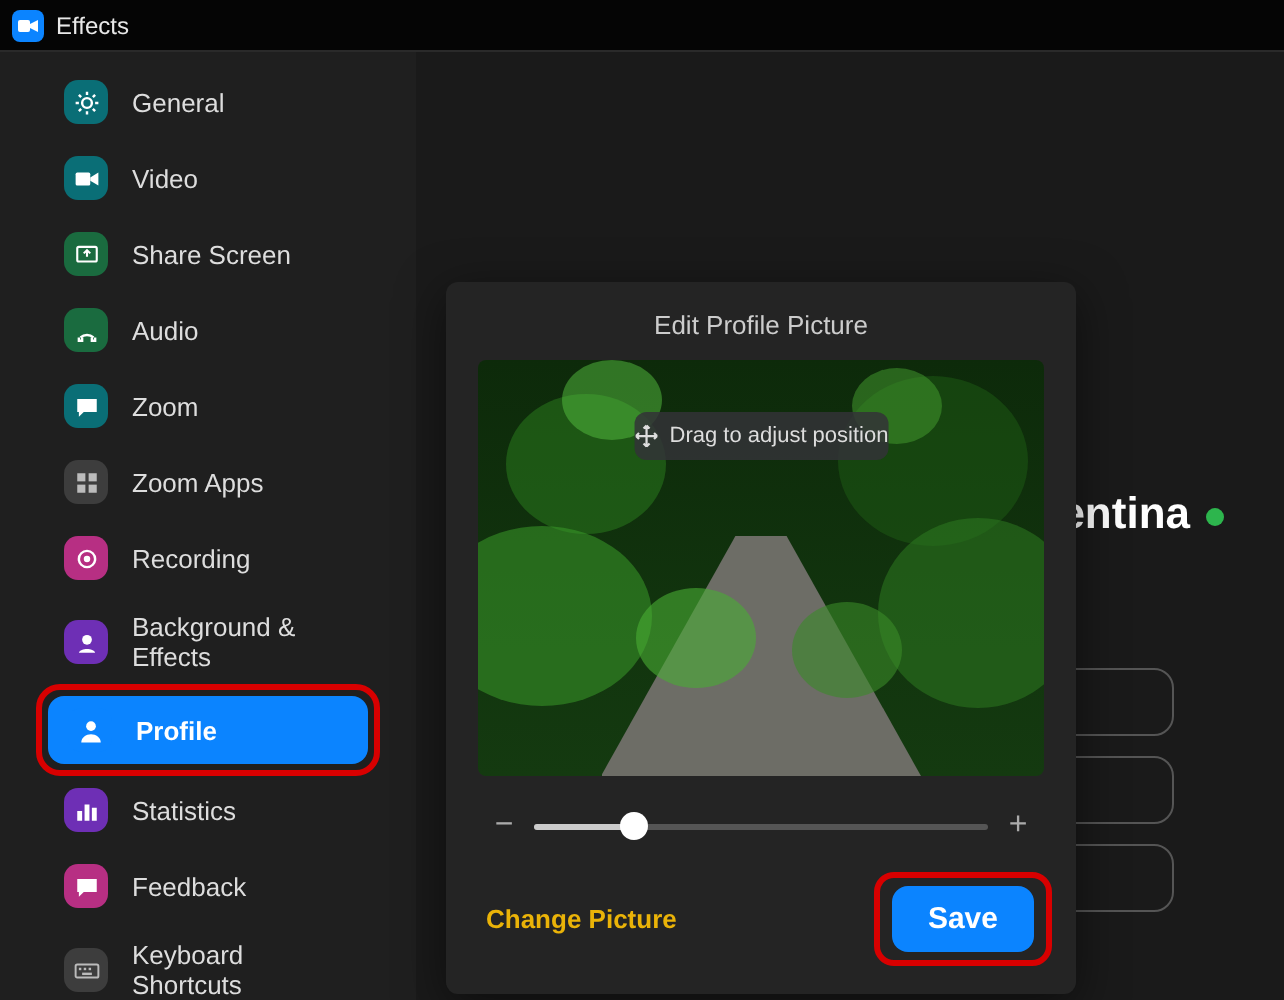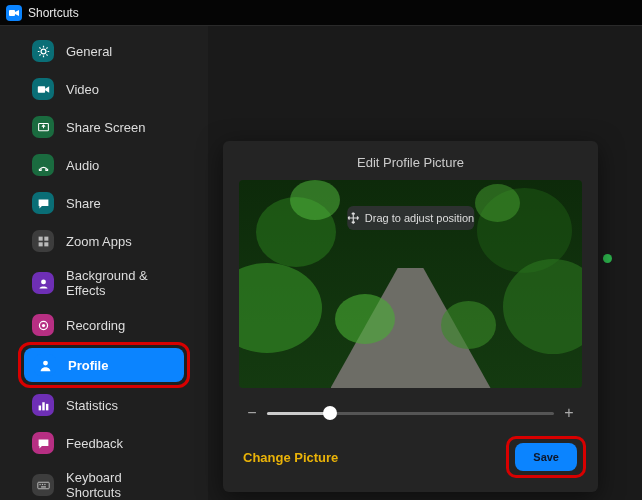--- a/index.html
+++ b/index.html
@@ -22,54 +22,54 @@
   .highlight-red { outline: 3px solid #d80000; outline-offset: 1px; border-radius:8px; }
 
   .main { flex: 1; position: relative; background: #1a1a1a; }
   .back-name { position:absolute; top:218px; right:30px; font-size:22px; font-weight:600; color:#fff; }
   .back-dot { display:inline-block; width:9px; height:9px; border-radius:50%; background:#2db54d; margin-left:8px; vertical-align:middle;}
   .back-btn { position:absolute; right:55px; border:1px solid #555; border-radius:10px; height:34px; width:105px; }
   .back-btn.b1 { top:308px; width:145px; }
   .back-btn.b2 { top:352px; width:105px; }
   .back-btn.b3 { top:396px; width:105px; }
 
-  .modal { position:absolute; left:15px; top:115px; width:375px; background:#242424; border-radius:6px; padding:14px 16px 18px; box-shadow:0 6px 24px rgba(0,0,0,.5);}  
+  .modal { position:absolute; left:15px; top:115px; width:315px; background:#242424; border-radius:6px; padding:14px 16px 18px; box-shadow:0 6px 24px rgba(0,0,0,.5);}  
   .modal-title { text-align:center; font-size:13px; color:#ccc; margin-bottom:10px;}
   .pic-frame { width:100%; height:208px; border-radius:4px; position:relative; overflow:hidden; background:linear-gradient(#0d2a0a,#143a10); }
   .foliage { position:absolute; inset:0; }
   
   .leaf { position:absolute; border-radius:50%; opacity:.55; }
   .path { position:absolute; bottom:0; left:50%; transform:translateX(-50%); width:160px; height:120px; background:#6d6d66; clip-path:polygon(42% 0,58% 0,100% 100%,0 100%); }
   .drag-pill { position:absolute; top:26px; left:50%; transform:translateX(-50%); background:rgba(50,50,55,.85); color:#ddd; font-size:11px; padding:6px 0; border-radius:6px; display:flex; align-items:center; gap:6px; white-space:nowrap;}
   .drag-pill svg { width:12px; height:12px; }
 
   .slider-row { display:flex; align-items:center; gap:8px; margin:16px 6px 18px; }
   .minus,.plus { color:#aaa; width:14px; text-align:center; font-size:16px; }
   .track { flex:1; height:3px; background:#555; border-radius:2px; position:relative; }
   .track .fill { position:absolute; left:0; top:0; height:100%; width:22%; background:#ccc; border-radius:2px;}
   .track .knob { position:absolute; left:22%; top:50%; transform:translate(-50%,-50%); width:14px; height:14px; border-radius:50%; background:#fff; }
 
   .modal-buttons { display:flex; align-items:center; gap:14px; justify-content:flex-start; }
   .change-link { color:#eab308; font-size:13px; font-weight:600; cursor:pointer; margin-right:auto; margin-left:4px;}
-  .save-btn { background:#0b84ff; color:#0f172a; border:none; border-radius:8px; padding:8px 18px; font-size:11px; font-weight:600; cursor:pointer;}
+  .save-btn { background:#0b84ff; color:#ffffff; border:none; border-radius:8px; padding:8px 18px; font-size:15px; font-weight:600; cursor:pointer;}
   .cancel-btn { background:transparent; color:#ddd; border:1px solid #555; border-radius:8px; padding:8px 14px; font-size:13px; cursor:pointer;}
   .save-wrap { padding:3px 5px; }
   .save-wrap.highlight-red { border-radius:6px; }
 </style>
 </head>
 <body>
 
 <div class="titlebar">
   <span class="zoom-logo">
     <svg viewBox="0 0 10 10">
         <rect x="0" y="2" width="6" height="6" rx="1" fill="#fff"></rect>
         <path d="M6 4 L10 2 L10 8 L6 6 Z" fill="#fff"></path>
       </svg>
   </span>
-  <span>Shortcuts</span>
+  <span>Effects</span>
 </div>
 
 <div class="body">
   <div class="sidebar">
 
     <div class="sidebar-item">
       <span class="si-icon ic-teal">
           <svg viewBox="0 0 16 16" fill="#fff">
             <circle cx="8" cy="8" r="3" fill="none" stroke="#fff" stroke-width="1.5"></circle>
             <path d="M8 1v2M8 13v2M1 8h2M13 8h2M3 3l1.4 1.4M11.6 11.6L13 13M3 13l1.4-1.4M11.6 4.4L13 3" stroke="#fff" stroke-width="1.5"></path>
@@ -107,53 +107,53 @@
         </span>
       <span>Audio</span>
     </div>
 
     <div class="sidebar-item">
       <span class="si-icon ic-teal">
           <svg viewBox="0 0 16 16" fill="#fff">
             <path d="M2 3h12v8H6l-3 3V11H2z"></path>
           </svg>
         </span>
-      <span>Share</span>
+      <span>Zoom</span>
     </div>
 
     <div class="sidebar-item">
       <span class="si-icon ic-grey">
           <svg viewBox="0 0 16 16" fill="#bbb">
             <rect x="2" y="2" width="5" height="5"></rect>
             <rect x="9" y="2" width="5" height="5"></rect>
             <rect x="2" y="9" width="5" height="5"></rect>
             <rect x="9" y="9" width="5" height="5"></rect>
           </svg>
         </span>
       <span>Zoom Apps</span>
     </div>
 
     <div class="sidebar-item">
-      <span class="si-icon ic-purple">
-          <svg viewBox="0 0 16 16" fill="#fff">
-            <circle cx="8" cy="6" r="3"></circle>
-            <path d="M3 14c1-3 9-3 10 0z"></path>
-          </svg>
-        </span>
-      <span>Background &amp; Effects</span>
-    </div>
-
-    <div class="sidebar-item">
       <span class="si-icon ic-pink">
           <svg viewBox="0 0 16 16">
             <circle cx="8" cy="8" r="5" fill="none" stroke="#fff" stroke-width="1.5"></circle>
             <circle cx="8" cy="8" r="2" fill="#fff"></circle>
           </svg>
         </span>
       <span>Recording</span>
+    </div>
+
+    <div class="sidebar-item">
+      <span class="si-icon ic-purple">
+          <svg viewBox="0 0 16 16" fill="#fff">
+            <circle cx="8" cy="6" r="3"></circle>
+            <path d="M3 14c1-3 9-3 10 0z"></path>
+          </svg>
+        </span>
+      <span>Background &amp; Effects</span>
     </div>
 
     <div class="highlight-red" style="padding:2px;">
       <div class="sidebar-item active" style="margin-bottom:0;">
         <span class="si-icon ic-blue">
             <svg viewBox="0 0 16 16" fill="#fff">
               <circle cx="8" cy="5" r="3"></circle>
               <path d="M2 15c0-3 3-5 6-5s6 2 6 5z"></path>
             </svg>
           </span>

